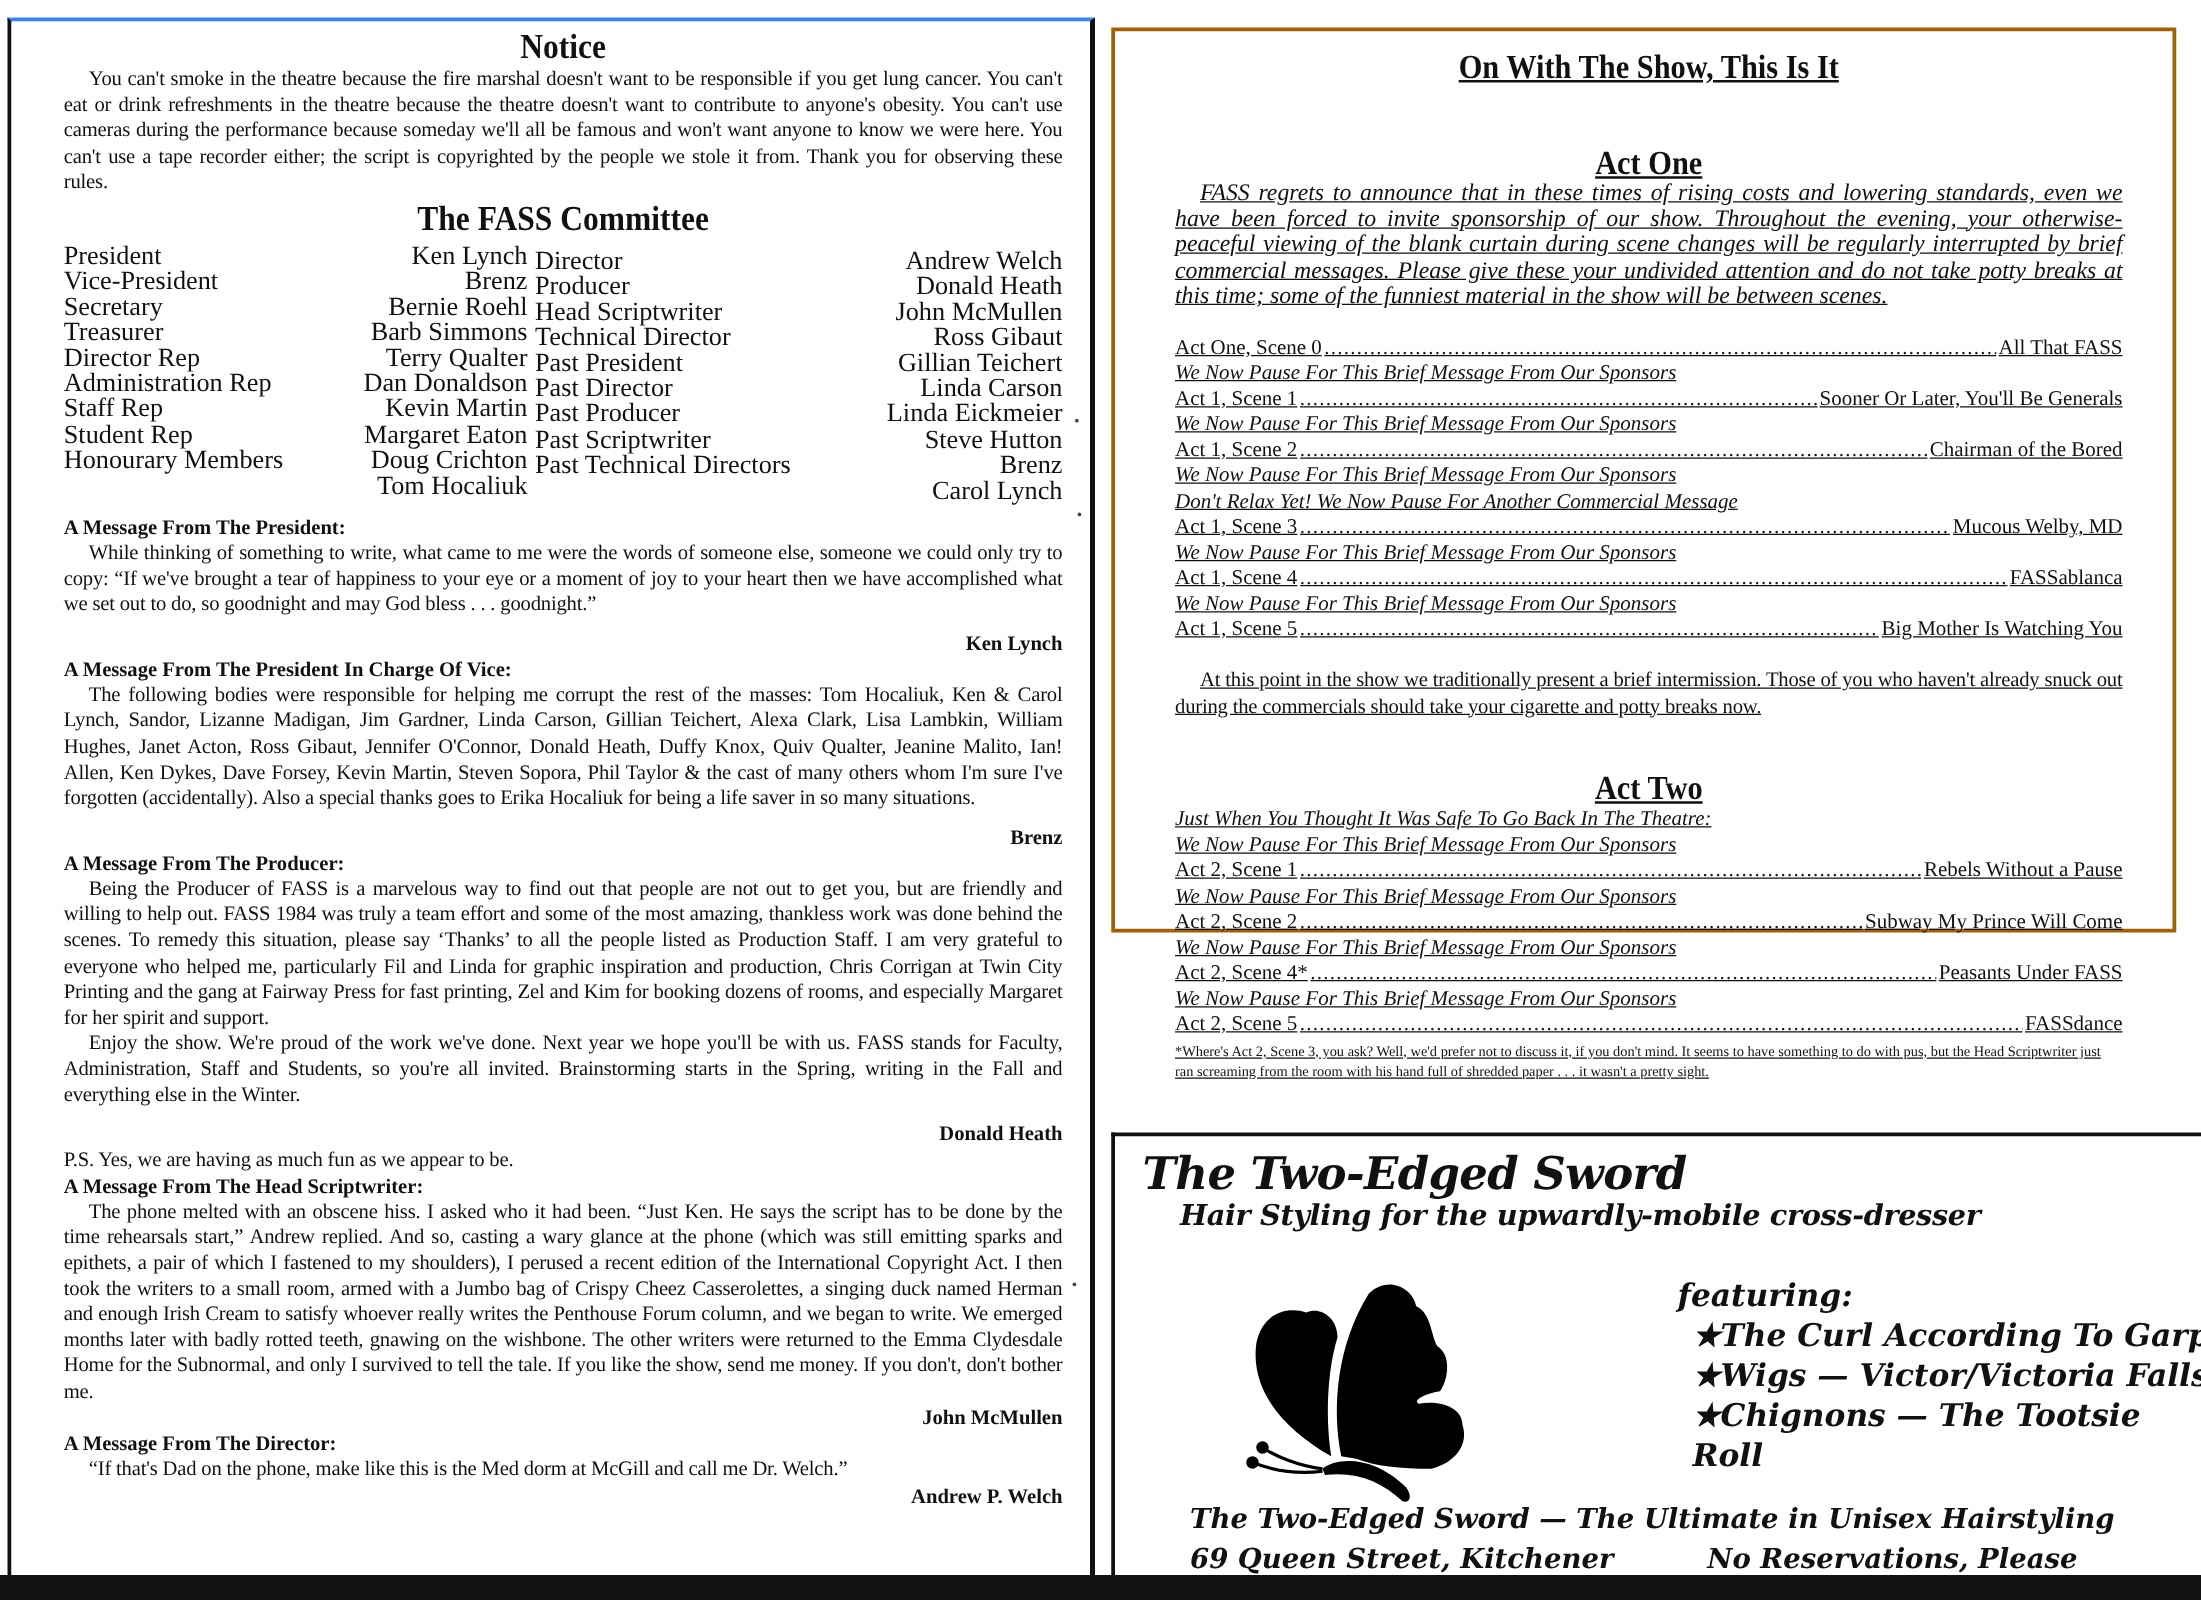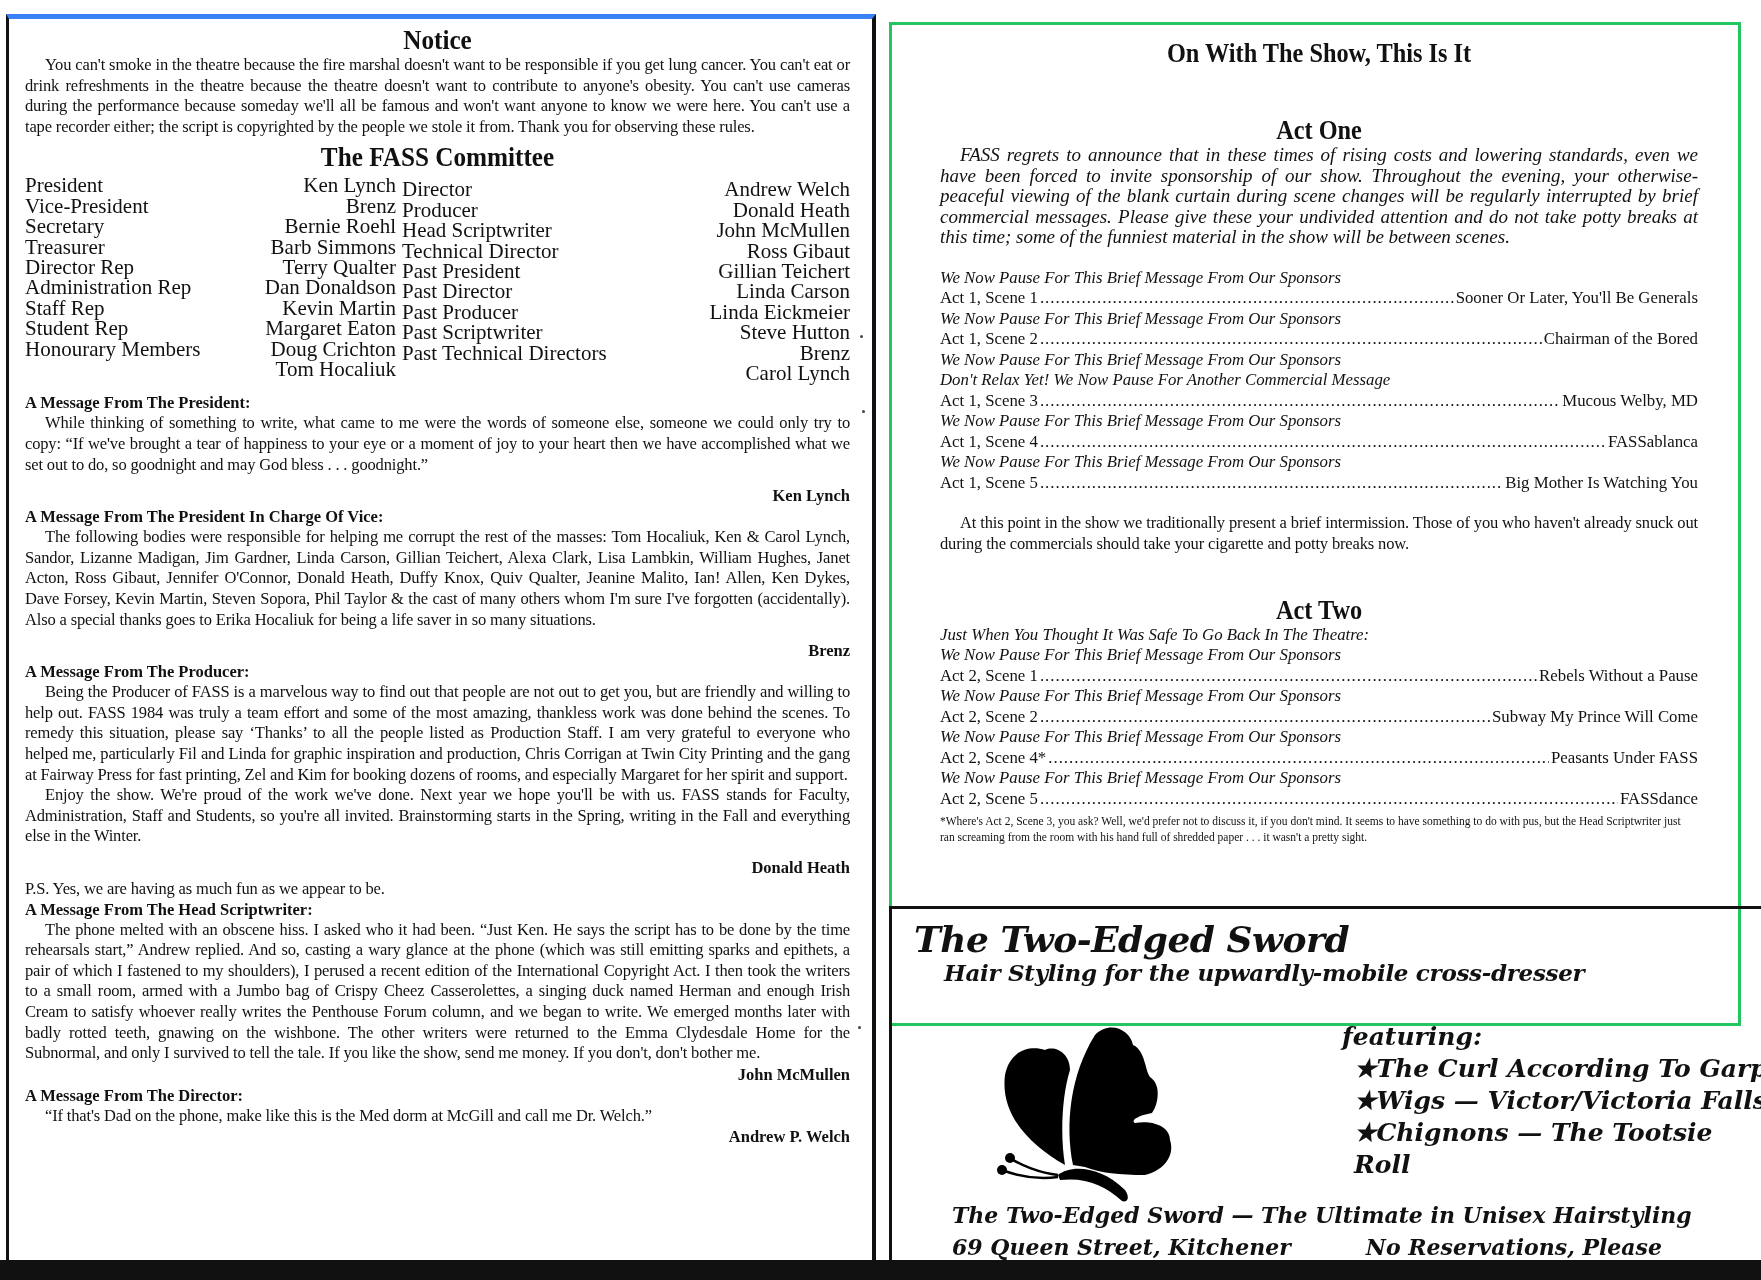--- a/index.html
+++ b/index.html
@@ -3,22 +3,22 @@
 <meta charset="utf-8">
 <style>
   html, body { margin: 0; padding: 0; }
   body {
     width: 1761px; height: 1280px; overflow: hidden; position: relative;
     background: #ffffff; color: #111;
     font-family: "Liberation Serif", serif;
   }
   .page-left {
     position: absolute; left: 6px; top: 14px; width: 870px; height: 1246px;
-    border-left: 3px solid #111; border-right: 4px solid #111; border-top: 5px solid #3b82f6;
-    box-sizing: border-box; padding: 6px 22px 0 16px;
+    border-left: 3px solid #111; border-right: 4px solid #111; border-top: 3px solid #3b82f6;
+    box-sizing: border-box; padding: 6px 22px 0 42px;
   }
   .bottom-bar {
     position: absolute; left: 0; right: 0; bottom: 0; height: 20px; background: #111;
   }
   h1.notice-title, h2.committee-title {
     text-align: center; margin: 0; font-weight: bold;
     font-family: "Liberation Serif", serif; transform: scaleX(0.9);
   }
   h1.notice-title { font-size: 28px; line-height: 30px; }
   h2.committee-title { font-size: 28px; line-height: 32px; margin-top: 4px; }
@@ -32,22 +32,22 @@
   }
   .committee .col { display: flex; flex-direction: column; }
   .committee .r { text-align: right; }
   .committee .c4 { text-align: right; padding-top: 4px; }
   .committee .c3 { padding-top: 4px; }
   .msg-head { font-weight: bold; font-size: 16.5px; line-height: 20px; margin: 0; }
   .sig { font-weight: bold; font-size: 16.5px; text-align: right; margin: 0; line-height: 22px; }
   .gap-s { height: 10px; }
 
   .page-right-top {
-    position: absolute; left: 889px; top: 22px; width: 852px; height: 1004px;
-    border: 3px solid #22c55e; box-sizing: border-box; padding: 8px 40px 0 48px;
+    position: absolute; left: 889px; top: 22px; width: 852px; height: 724px;
+    border: 3px solid #a16207; box-sizing: border-box; padding: 8px 40px 0 48px; text-decoration: underline;
   }
   .show-title { text-align: center; font-weight: bold; font-size: 27px; line-height: 32px; margin: 4px 0 0; transform: scaleX(0.9); }
   .act-title { text-align: center; font-weight: bold; font-size: 27px; line-height: 30px; margin: 0; transform: scaleX(0.9); }
   .italic-para { font-style: italic; font-size: 19px; line-height: 20.6px; text-align: justify; margin: 0; text-indent: 20px; }
   .prog-list { margin-top: 20px; font-size: 16.8px; line-height: 20.5px; }
   .scene-row { display: flex; align-items: baseline; white-space: nowrap; }
   .scene-row .lbl { flex: none; }
   .scene-row .dots { flex: 1; overflow: hidden; margin: 0 2px; letter-spacing: 1px; }
   .scene-row .dots::after { content: "........................................................................................................................................................................................................................"; }
   .scene-row .ttl { flex: none; }
@@ -166,20 +166,25 @@
 <div class="gutter-mark" style="left:860px; top:335px;"></div>
 <div class="gutter-mark" style="left:862px; top:410px;"></div>
 <div class="gutter-mark" style="left:858px; top:1026px;"></div>
 
 <div class="page-right-top">
   <h1 class="show-title">On With The Show, This Is It</h1>
   <div style="height:46px"></div>
   <h2 class="act-title">Act One</h2>
   <p class="italic-para">FASS regrets to announce that in these times of rising costs and lowering standards, even we have been forced to invite sponsorship of our show. Throughout the evening, your otherwise-peaceful viewing of the blank curtain during scene changes will be regularly interrupted by brief commercial messages. Please give these your undivided attention and do not take potty breaks at this time; some of the funniest material in the show will be between scenes.</p>
   <div class="prog-list">
+      <div class="scene-row">
+        <span class="lbl">Act One, Scene 0</span>
+        <span class="dots"></span>
+        <span class="ttl">All That FASS</span>
+      </div>
       <div class="pause">We Now Pause For This Brief Message From Our Sponsors</div>
       <div class="scene-row">
         <span class="lbl">Act 1, Scene 1</span>
         <span class="dots"></span>
         <span class="ttl">Sooner Or Later, You'll Be Generals</span>
       </div>
       <div class="pause">We Now Pause For This Brief Message From Our Sponsors</div>
       <div class="scene-row">
         <span class="lbl">Act 1, Scene 2</span>
         <span class="dots"></span>

